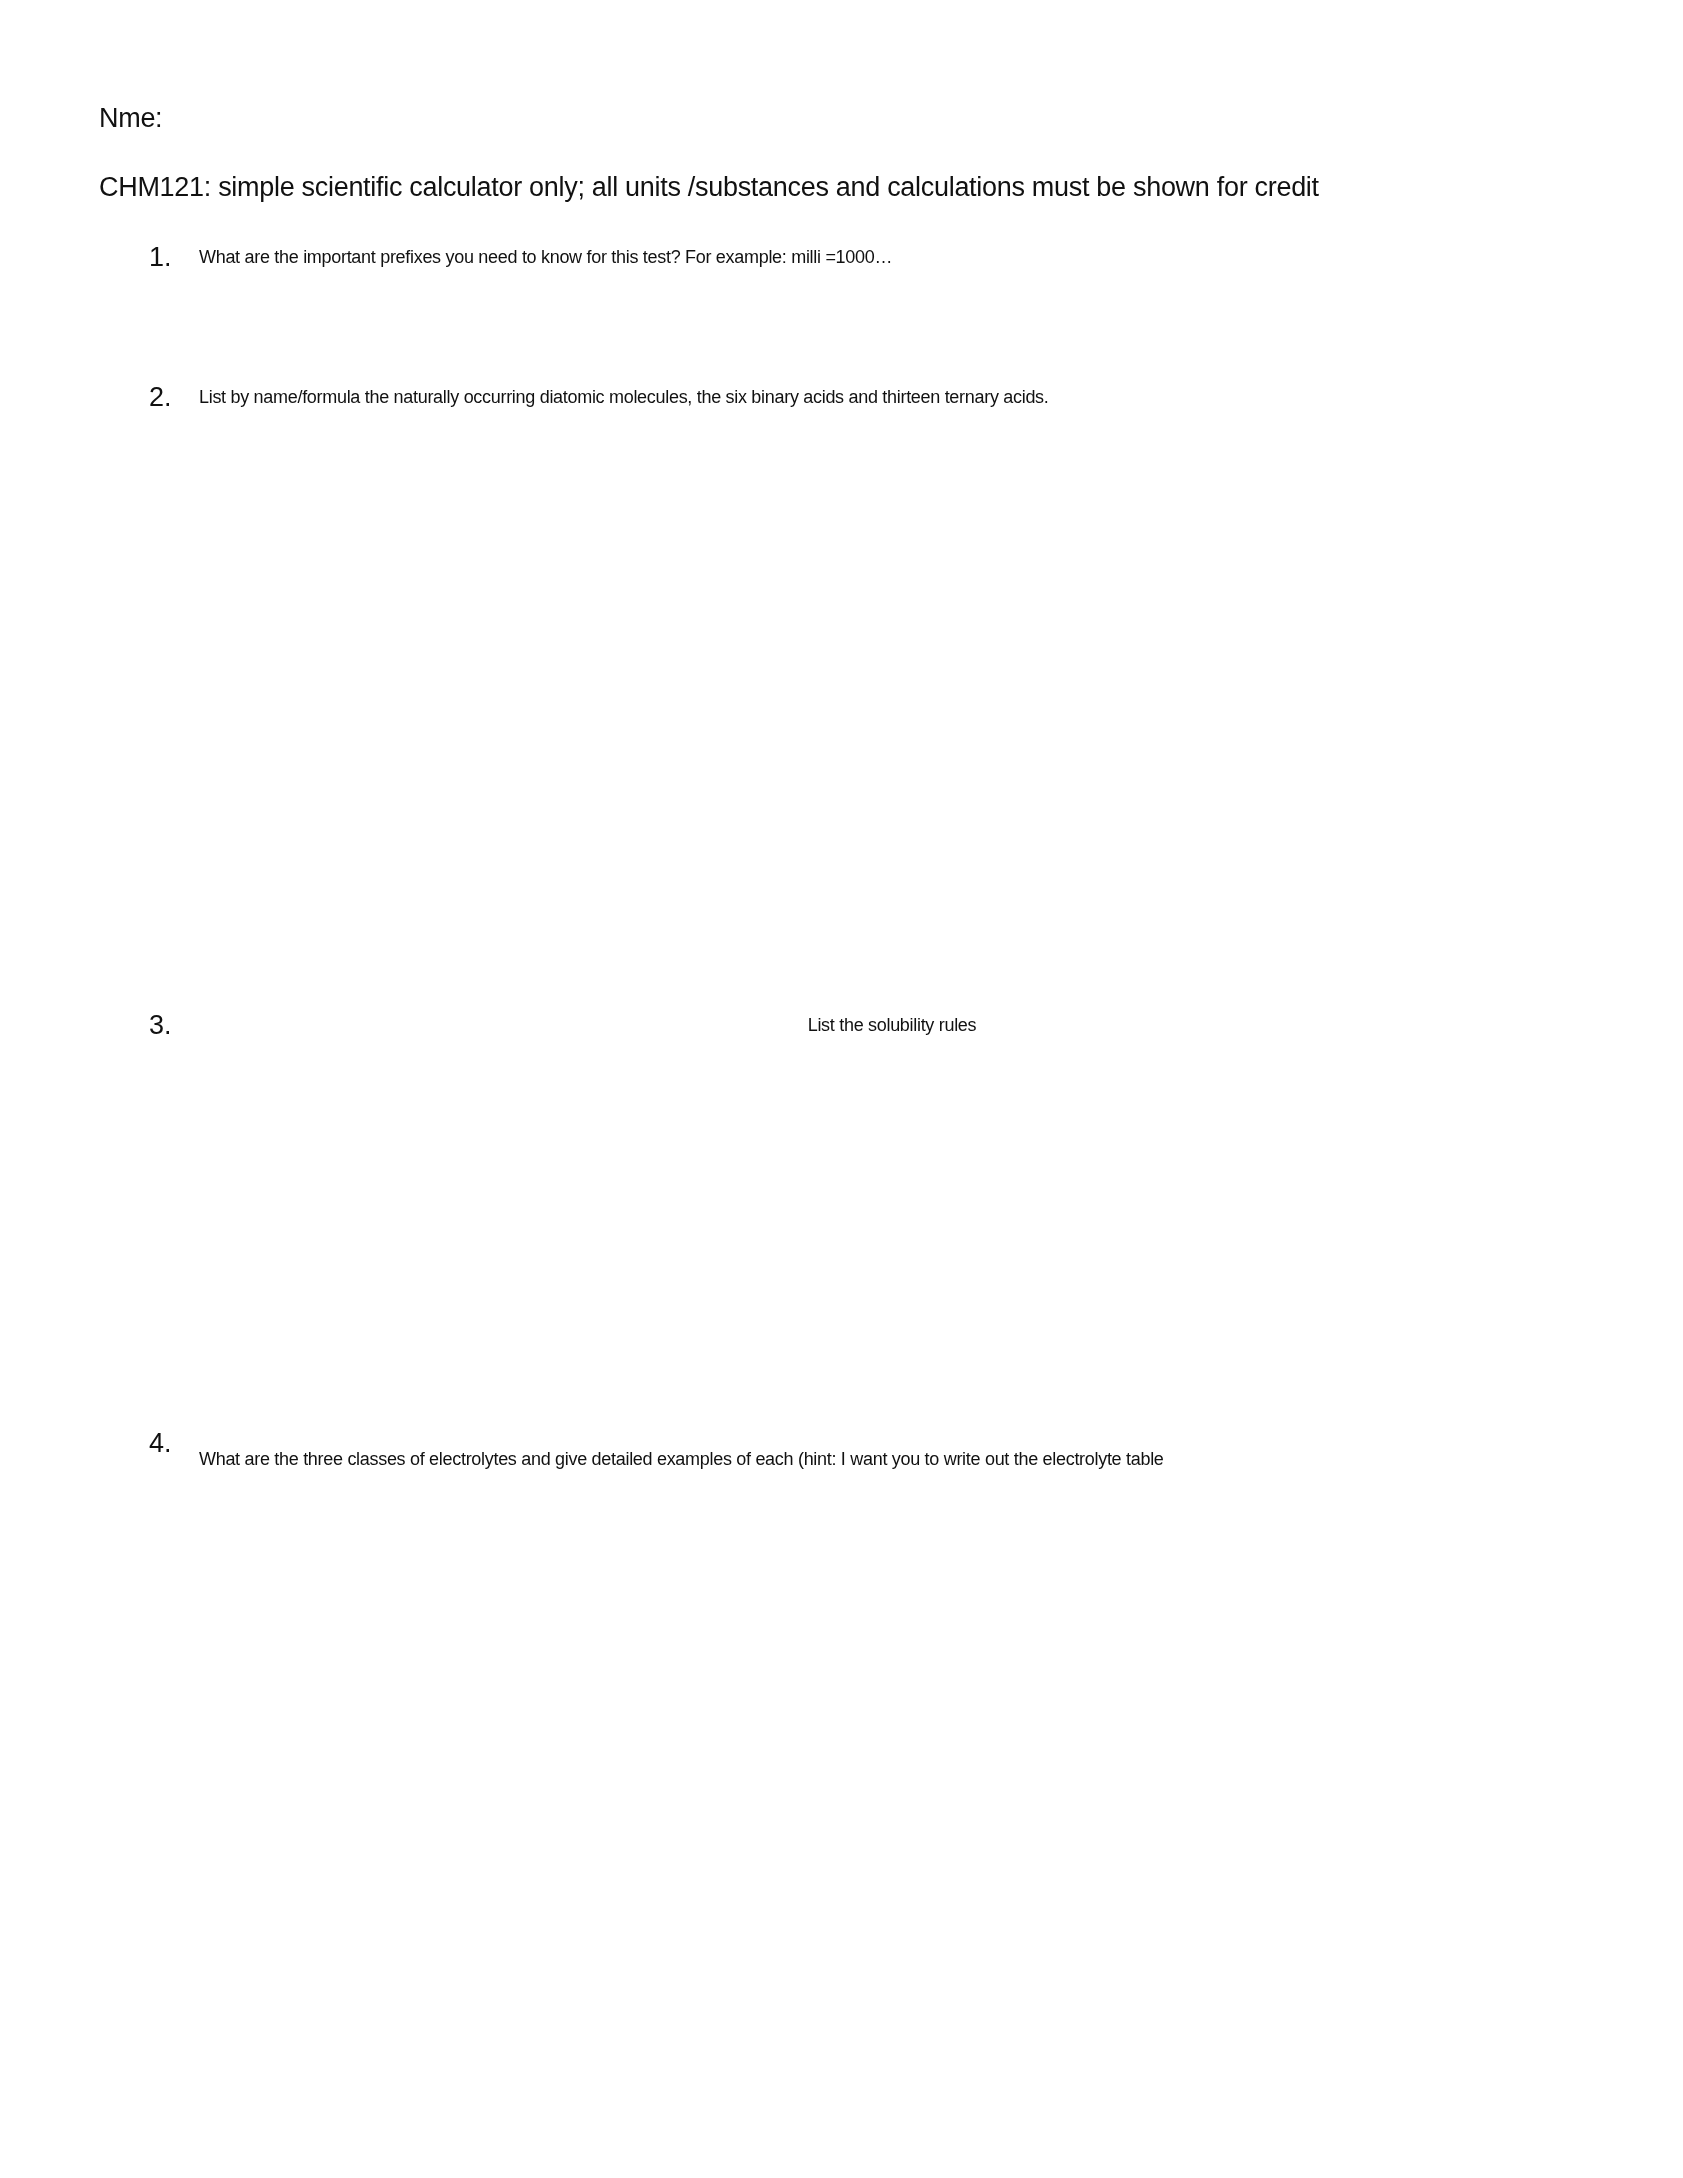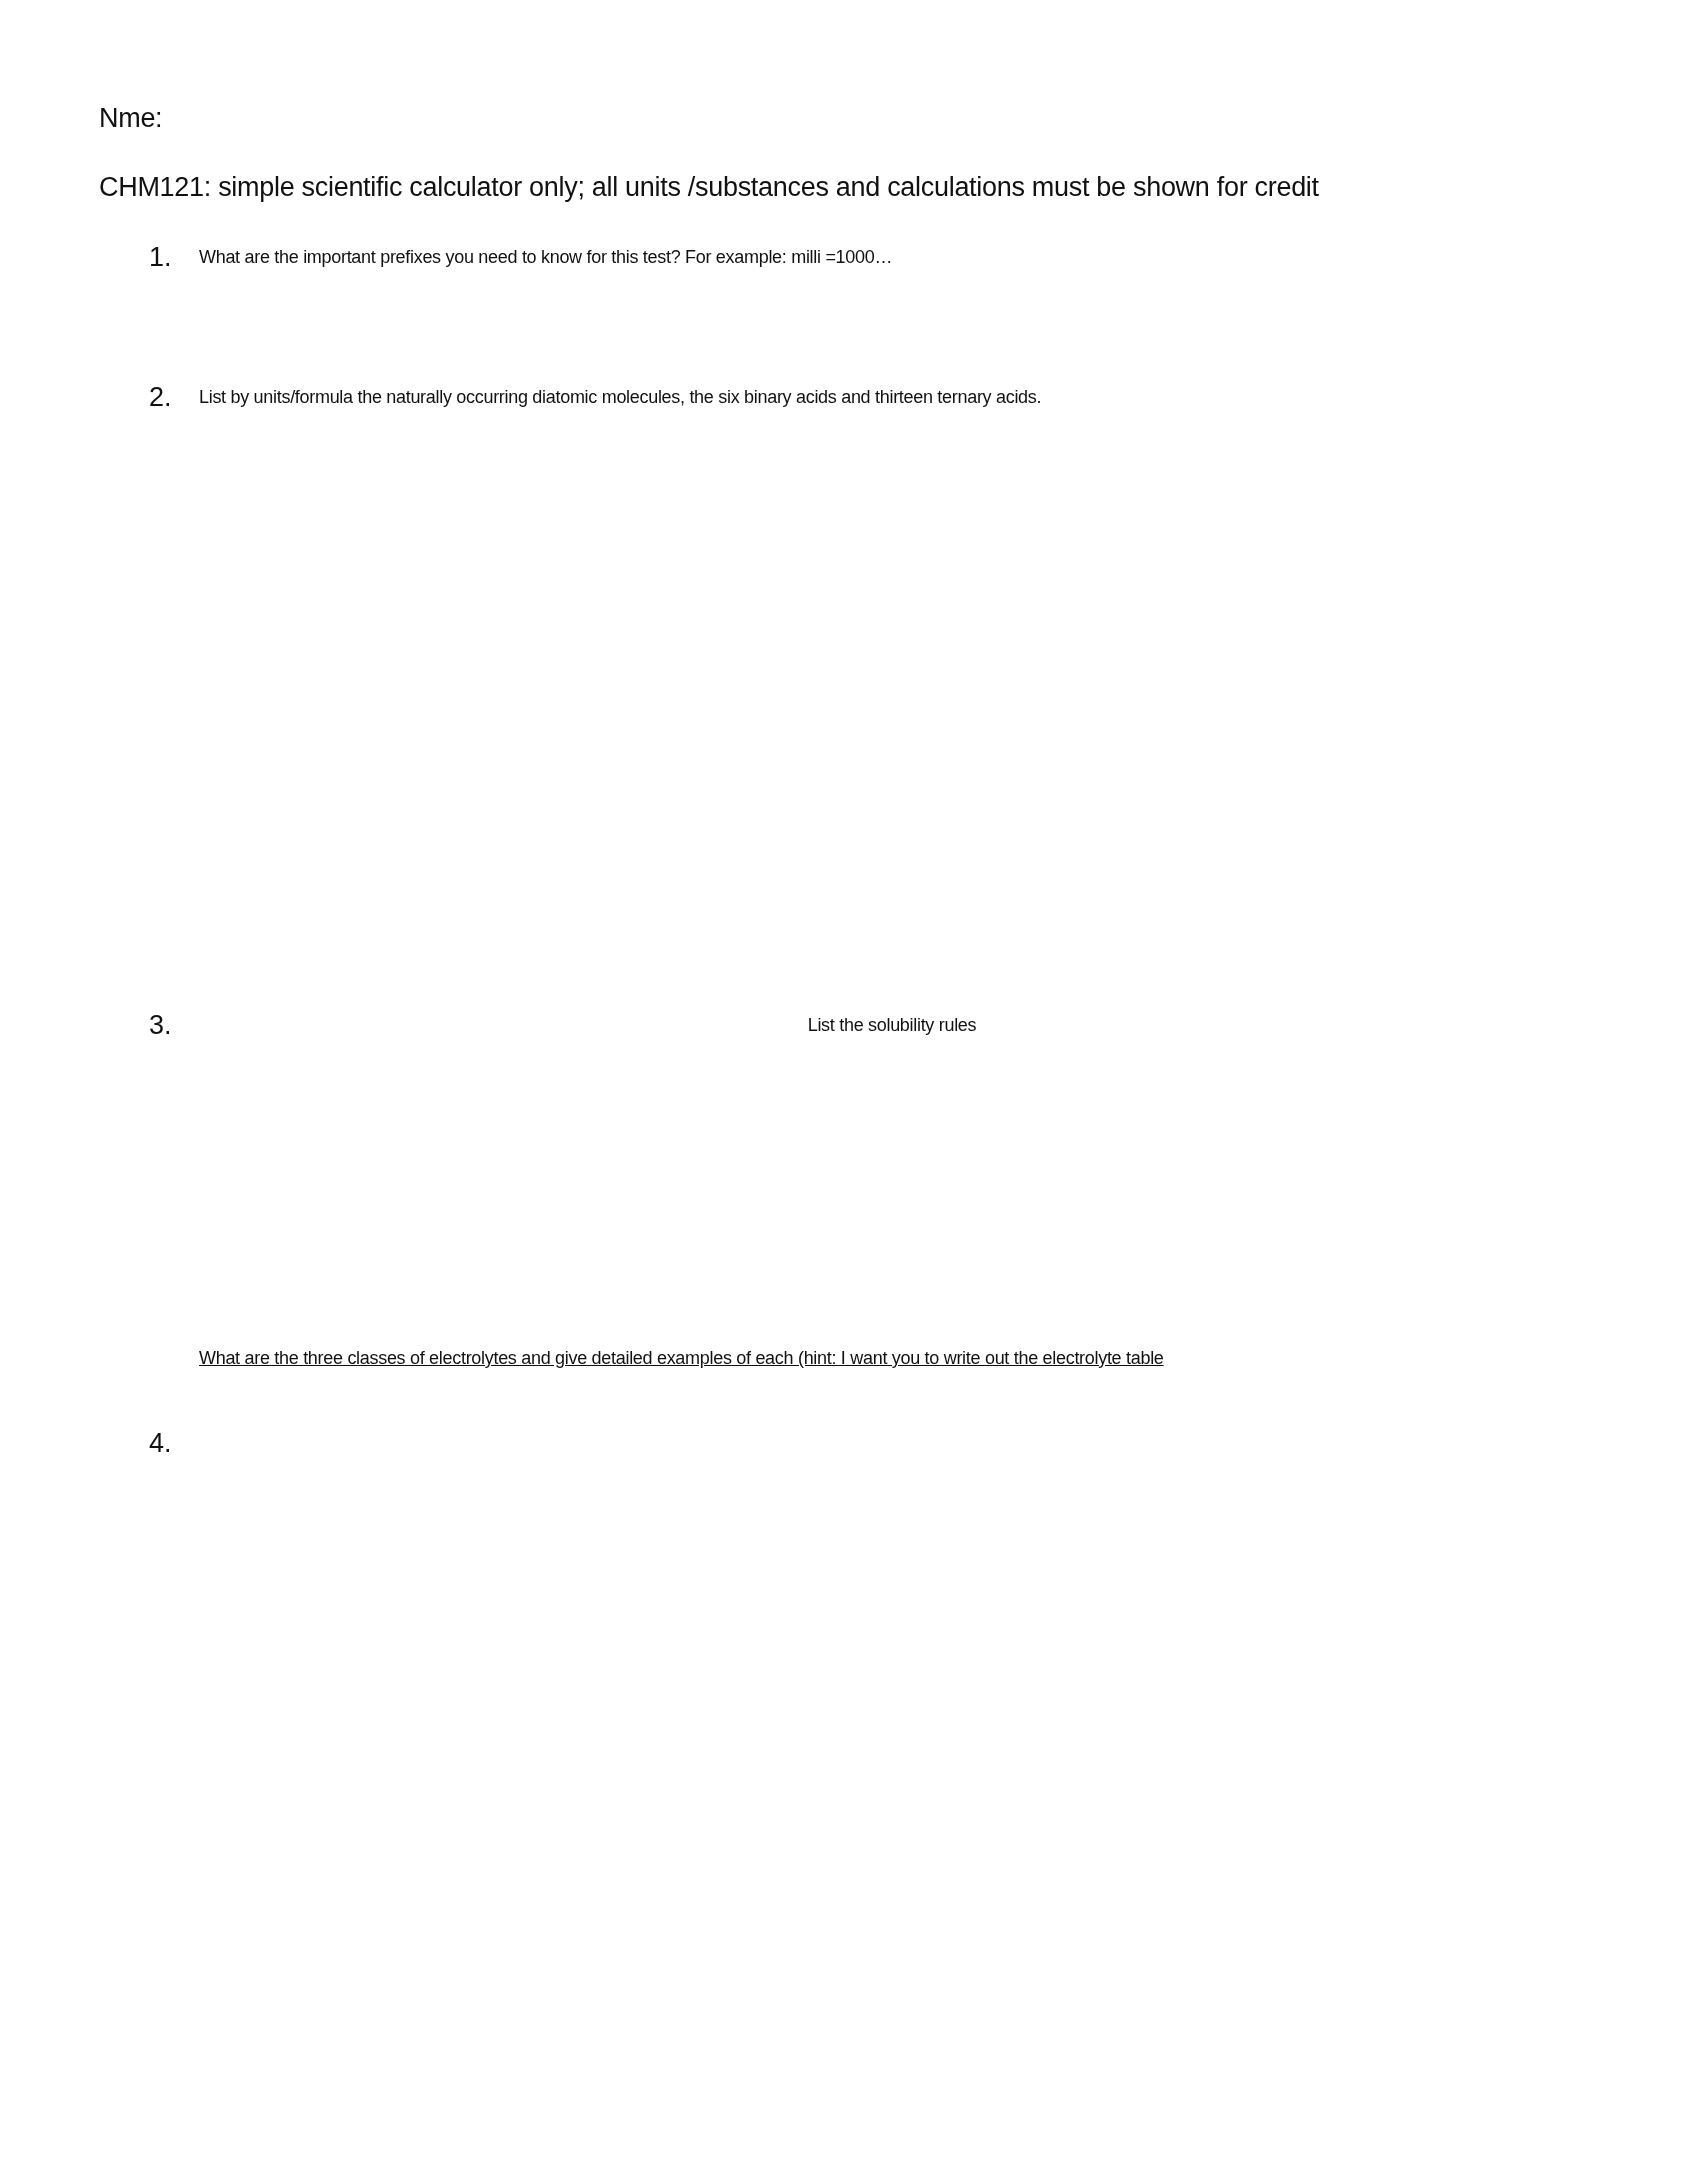--- a/index.html
+++ b/index.html
@@ -61,30 +61,30 @@
   <div class="line header-line">CHM121: simple scientific  calculator only; all units /substances and calculations must be shown for credit</div>
 
   <div>
     <div class="q-num" style="top:236px;">1.</div>
     <div class="q-text" style="top:236px;">What are the important prefixes you need to know for this test?  For example: milli =1000…</div>
     <div class="answer-space" style="top:282px;height:89px;"></div>
   </div>
 
   <div>
     <div class="q-num" style="top:376px;">2.</div>
-    <div class="q-text" style="top:376px;white-space:nowrap;">List by units/formula the naturally occurring diatomic molecules, the six binary acids and thirteen ternary acids.</div>
+    <div class="q-text" style="top:376px;white-space:nowrap;">List by name/formula the naturally occurring diatomic molecules, the six binary acids and thirteen ternary acids.</div>
     <div class="answer-space" style="top:424px;height:574px;"></div>
   </div>
 
   <div>
     <div class="q-num" style="top:1004px;">3.</div>
     <div class="q-text" style="top:1004px;text-align:center;">List the solubility rules</div>
     <div class="answer-space" style="top:1049px;height:366px;"></div>
   </div>
 
   <div>
     <div class="q-num" style="top:1422px;">4.</div>
-    <div class="q-text" style="top:1337px;width:1376px;text-decoration:underline;">What are the three classes of electrolytes and give detailed examples of each (hint: I want you to write out the electrolyte table</div>
+    <div class="q-text" style="top:1438px;width:1376px;">What are the three classes of electrolytes and give detailed examples of each (hint: I want you to write out the electrolyte table</div>
     <div class="answer-space" style="top:1515px;height:614px;"></div>
   </div>
 
 </div>
 
 
 </body></html>

